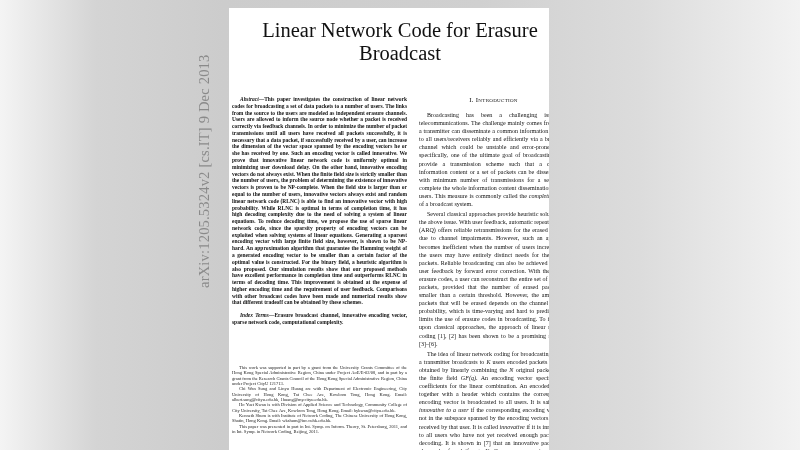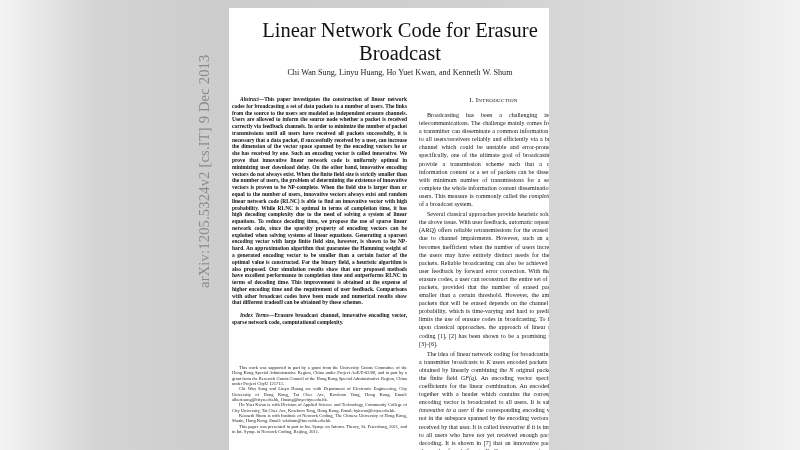--- a/index.html
+++ b/index.html
@@ -60,21 +60,20 @@
 </style>
 </head>
 <body>
 
 <div class="arxiv-stamp">arXiv:1205.5324v2  [cs.IT]  9 Dec 2013</div>
 
 <div class="page">
   <div class="title">
     <div>Linear Network Code for Erasure Broadcast</div>
   </div>
-  <div class="authors">Chi Wan Sung, Linyu Huang, Ho Yuet Kwan, and Kenneth W. Shum</div>
 
   <div class="col-left">
     <p class="abstract"><span class="lead">Abstract</span><span>—This paper investigates the construction of linear network codes for broadcasting a set of data packets to a number of users. The links from the source to the users are modeled as independent erasure channels. Users are allowed to inform the source node whether a packet is received correctly via feedback channels. In order to minimize the number of packet transmissions until all users have received all packets successfully, it is necessary that a data packet, if successfully received by a user, can increase the dimension of the vector space spanned by the encoding vectors he or she has received by one. Such an encoding vector is called innovative. We prove that innovative linear network code is uniformly optimal in minimizing user download delay. On the other hand, innovative encoding vectors do not always exist. When the finite field size is strictly smaller than the number of users, the problem of determining the existence of innovative vectors is proven to be NP-complete. When the field size is larger than or equal to the number of users, innovative vectors always exist and random linear network code (RLNC) is able to find an innovative vector with high probability. While RLNC is optimal in terms of completion time, it has high decoding complexity due to the need of solving a system of linear equations. To reduce decoding time, we propose the use of sparse linear network code, since the sparsity property of encoding vectors can be exploited when solving systems of linear equations. Generating a sparsest encoding vector with large finite field size, however, is shown to be NP-hard. An approximation algorithm that guarantee the Hamming weight of a generated encoding vector to be smaller than a certain factor of the optimal value is constructed. For the binary field, a heuristic algorithm is also proposed. Our simulation results show that our proposed methods have excellent performance in completion time and outperforms RLNC in terms of decoding time. This improvement is obtained at the expense of higher encoding time and the requirement of user feedback. Comparisons with other broadcast codes have been made and numerical results show that different tradeoff can be obtained by these schemes.</span></p>
     <p class="index-terms"><span class="lead">Index Terms</span><span>—Erasure broadcast channel, innovative encoding vector, sparse network code, computational complexity.</span></p>
   </div>
 
   <div class="footnotes">
     <p class="footnote">This work was supported in part by a grant from the University Grants Committee of the Hong Kong Special Administrative Region, China under Project AoE/E-02/08, and in part by a grant from the Research Grants Council of the Hong Kong Special Administrative Region, China under Project CityU 121713.</p>
     <p class="footnote">Chi Wan Sung and Linyu Huang are with Department of Electronic Engineering, City University of Hong Kong, Tat Chee Ave, Kowloon Tong, Hong Kong. Email: albert.sung@cityu.edu.hk, 1huang@my.cityu.edu.hk.</p>
     <p class="footnote">Ho Yuet Kwan is with Division of Applied Science and Technology, Community College of City University, Tat Chee Ave, Kowloon Tong, Hong Kong. Email: hykwan@cityu.edu.hk.</p>

